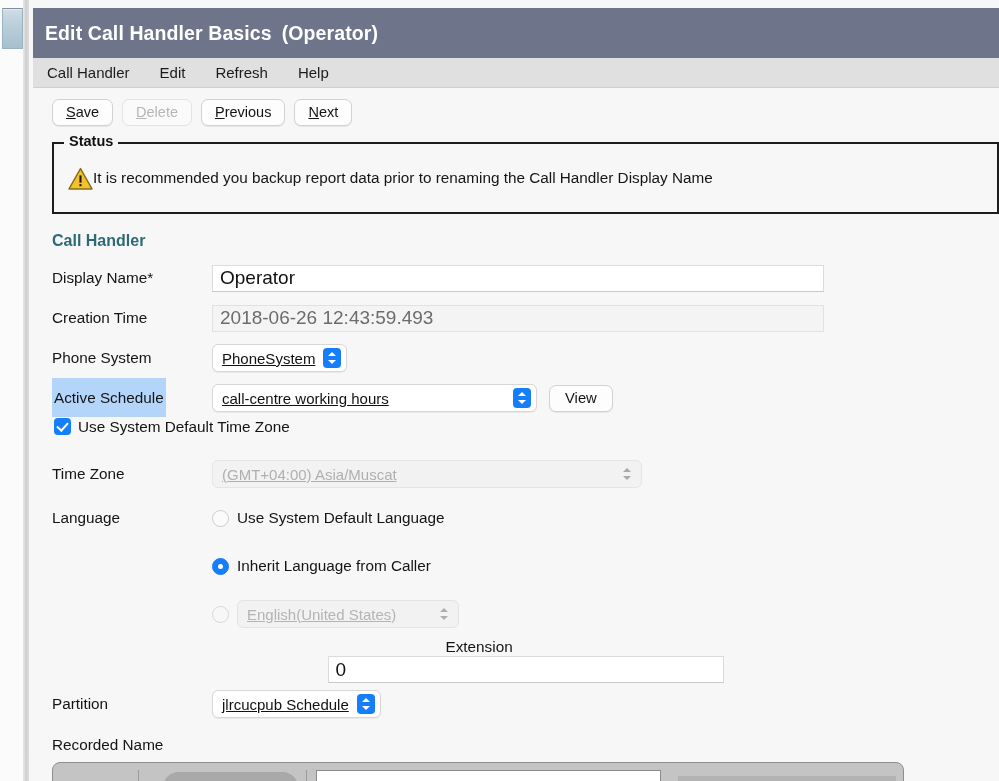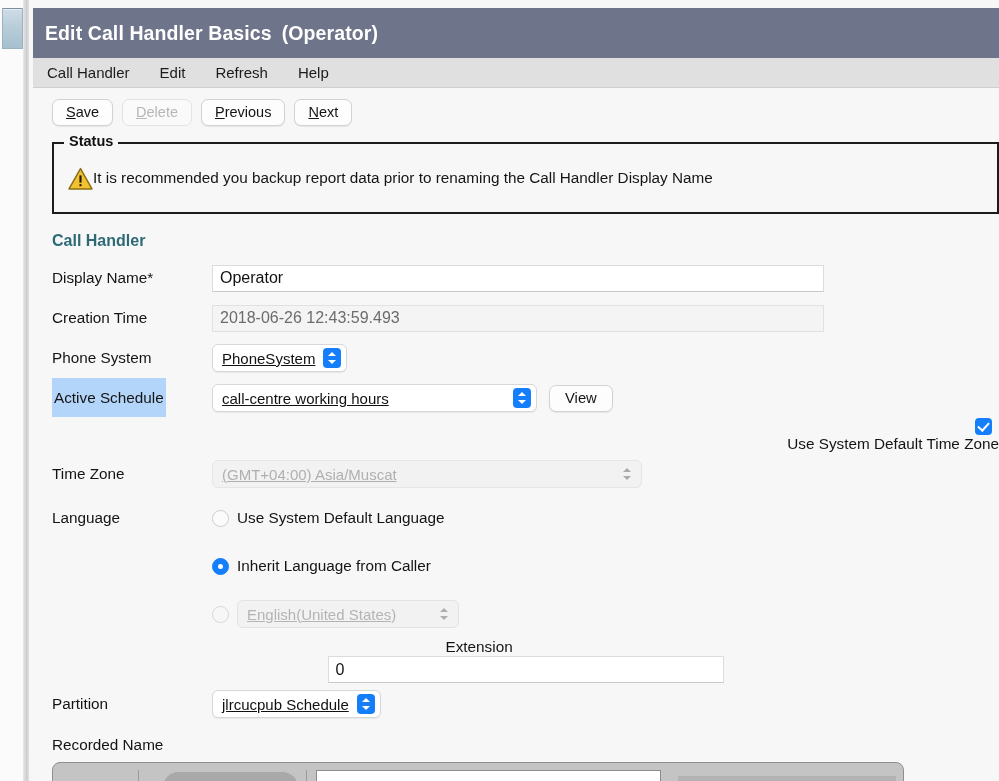--- a/index.html
+++ b/index.html
@@ -130,21 +130,21 @@
     background: #b4d5fa; width: auto; padding: 11px 2px;
     margin-right: 0;
   }
   .lbl-slot { width: 160px; flex: none; }
 
   .tin {
     height: 27px;
     background: #ffffff;
     border: 1px solid #dcdcdc;
     border-bottom-color: #c9c9c9;
-    font-size: 16px; color: #111;
+    font-size: 19px; color: #111;
     display: flex; align-items: center;
     padding: 0 7px;
     font-family: "Liberation Sans", sans-serif;
   }
   .tin.ro { background: #f4f4f4; color: #6c6c6c; border-color: #e1e1e1; }
   .tin.w-big { width: 612px; }
   .tin.w-ext { width: 396px; }
 
   .popup {
     height: 28px;
@@ -190,21 +190,21 @@
 
   .view-btn {
     margin-left: 12px;
     height: 27px; padding: 0 15px;
     background: #fdfdfd; border: 1px solid #d2d2d2; border-radius: 7px;
     font-size: 14.8px; color: #141414;
     display: inline-flex; align-items: center;
     box-shadow: 0 1px 1px rgba(0,0,0,.07); cursor: default;
   }
 
-  .cbrow { display: flex; align-items: flex-end; min-height: 36px; padding-left: 2px; flex-direction: column; }
+  .cbrow { display: flex; align-items: flex-start; min-height: 36px; padding-left: 2px; }
   .cbox {
     width: 17px; height: 17px; border-radius: 4px;
     background: #147efb; position: relative; flex: none; margin-right: 7px;
   }
   .cbox::after {
     content: ""; position: absolute; left: 5px; top: 2px;
     width: 5px; height: 9px;
     border: solid #fff; border-width: 0 2.2px 2.2px 0;
     transform: rotate(42deg);
   }

